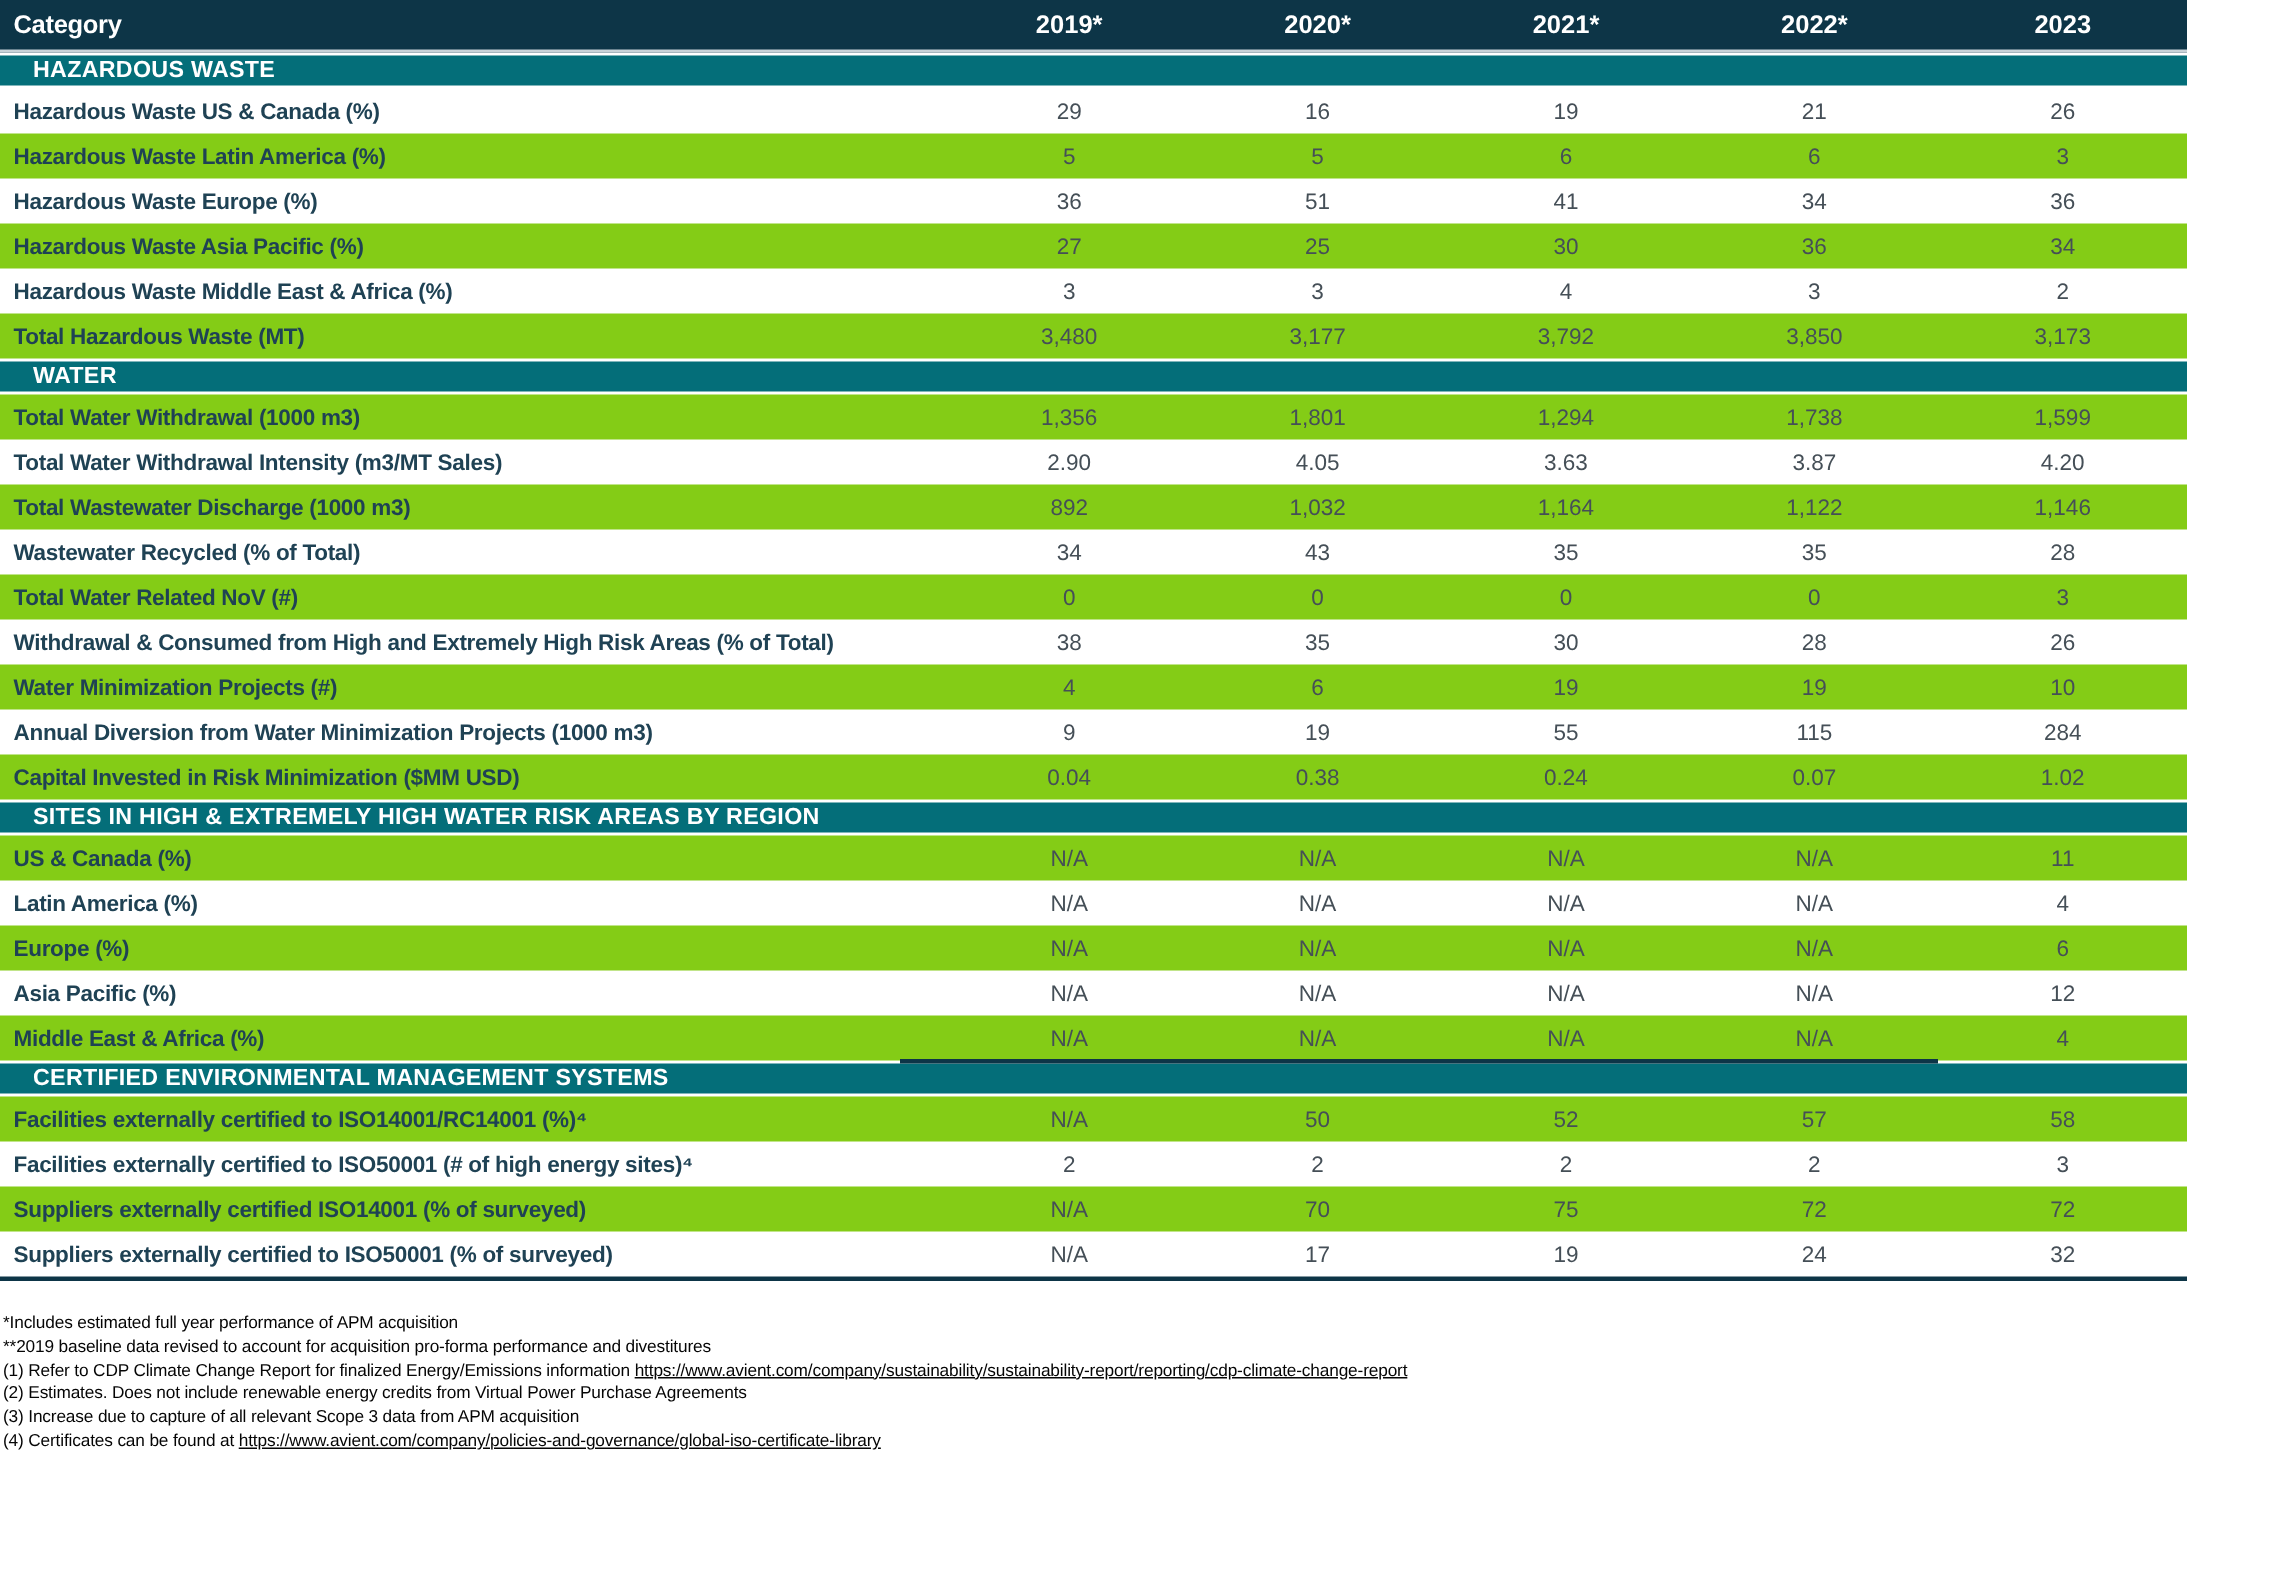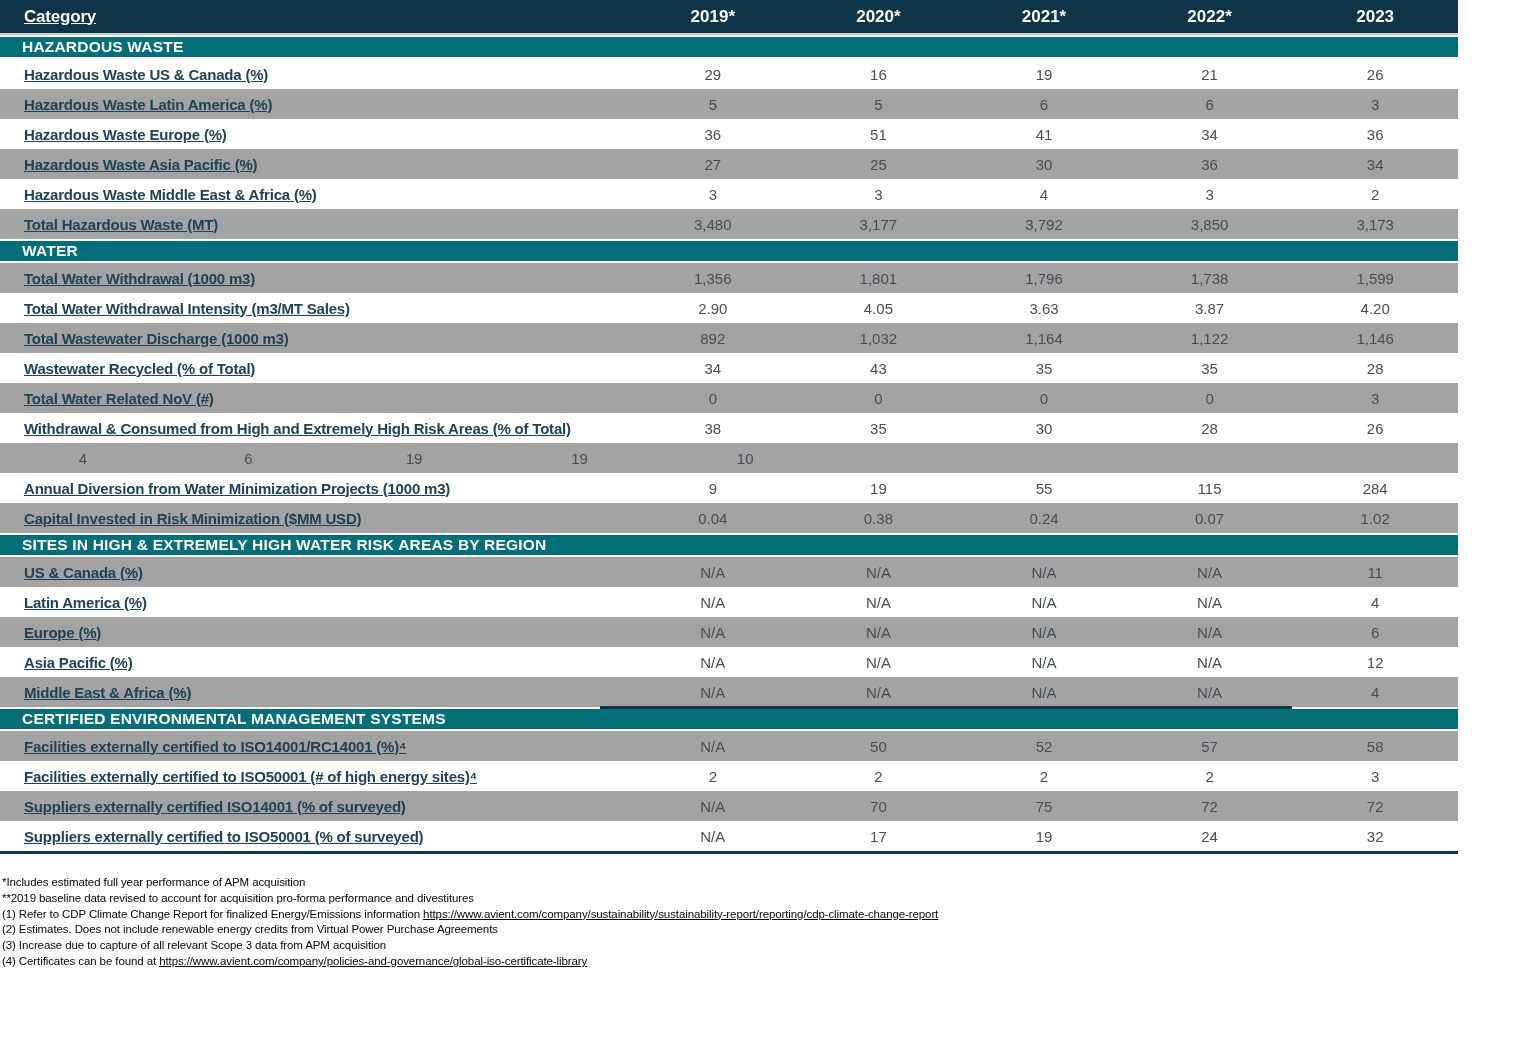--- a/index.html
+++ b/index.html
@@ -10,30 +10,30 @@
     position: relative;
     overflow: hidden;
   }
   .table { position: relative; width: 1458px; }
   .thead {
     display: flex; height: 35px; align-items: center;
     background: #0d3547; color: #ffffff;
     border-bottom: 2px solid #c8d2d8;
     font-weight: bold; font-size: 17px;
   }
-  .col-cat { width: 630px; padding-left: 24px; letter-spacing: -0.2px; text-decoration: underline; }
+  .col-cat { width: 630px; padding-left: 9px; letter-spacing: -0.2px; }
   .col-year { width: 165.6px; text-align: center; }
   .band {
     height: 20px; margin: 2px 0;
     background: #046e79; color: #ffffff;
     font-weight: bold; font-size: 15.5px; letter-spacing: 0.2px;
     display: flex; align-items: center; padding-left: 22px;
   }
   .row { display: flex; height: 30px; align-items: center; font-size: 15px; }
-  .row.alt { background: #a3a3a3; }
+  .row.alt { background: #84cc16; }
   .row .label { font-weight: bold; color: #1f4254; }
   .row .val { color: #454f57; }
   .bottom-bar { width: 1458px; height: 3px; background: #0d3547; }
   .partial-line {
     position: absolute; top: 706px; left: 600px;
     width: 692px; height: 3px; background: #0d3547;
   }
   .footnotes { margin: 21px 0 0 2px; font-size: 11.5px; line-height: 15.8px; color: #050505; letter-spacing: -0.1px; }
   .footnotes a { color: #050505; text-decoration: underline; }
 </style>
@@ -97,21 +97,21 @@
         <div class="col-year val">3,177</div>
         <div class="col-year val">3,792</div>
         <div class="col-year val">3,850</div>
         <div class="col-year val">3,173</div>
       </div>
       <div class="band">WATER</div>
       <div class="row alt">
         <div class="col-cat label">Total Water Withdrawal (1000 m3)</div>
         <div class="col-year val">1,356</div>
         <div class="col-year val">1,801</div>
-        <div class="col-year val">1,796</div>
+        <div class="col-year val">1,294</div>
         <div class="col-year val">1,738</div>
         <div class="col-year val">1,599</div>
       </div>
       <div class="row">
         <div class="col-cat label">Total Water Withdrawal Intensity (m3/MT Sales)</div>
         <div class="col-year val">2.90</div>
         <div class="col-year val">4.05</div>
         <div class="col-year val">3.63</div>
         <div class="col-year val">3.87</div>
         <div class="col-year val">4.20</div>
@@ -142,20 +142,21 @@
       </div>
       <div class="row">
         <div class="col-cat label">Withdrawal &amp; Consumed from High and Extremely High Risk Areas (% of Total)</div>
         <div class="col-year val">38</div>
         <div class="col-year val">35</div>
         <div class="col-year val">30</div>
         <div class="col-year val">28</div>
         <div class="col-year val">26</div>
       </div>
       <div class="row alt">
+        <div class="col-cat label">Water Minimization Projects (#)</div>
         <div class="col-year val">4</div>
         <div class="col-year val">6</div>
         <div class="col-year val">19</div>
         <div class="col-year val">19</div>
         <div class="col-year val">10</div>
       </div>
       <div class="row">
         <div class="col-cat label">Annual Diversion from Water Minimization Projects (1000 m3)</div>
         <div class="col-year val">9</div>
         <div class="col-year val">19</div>

